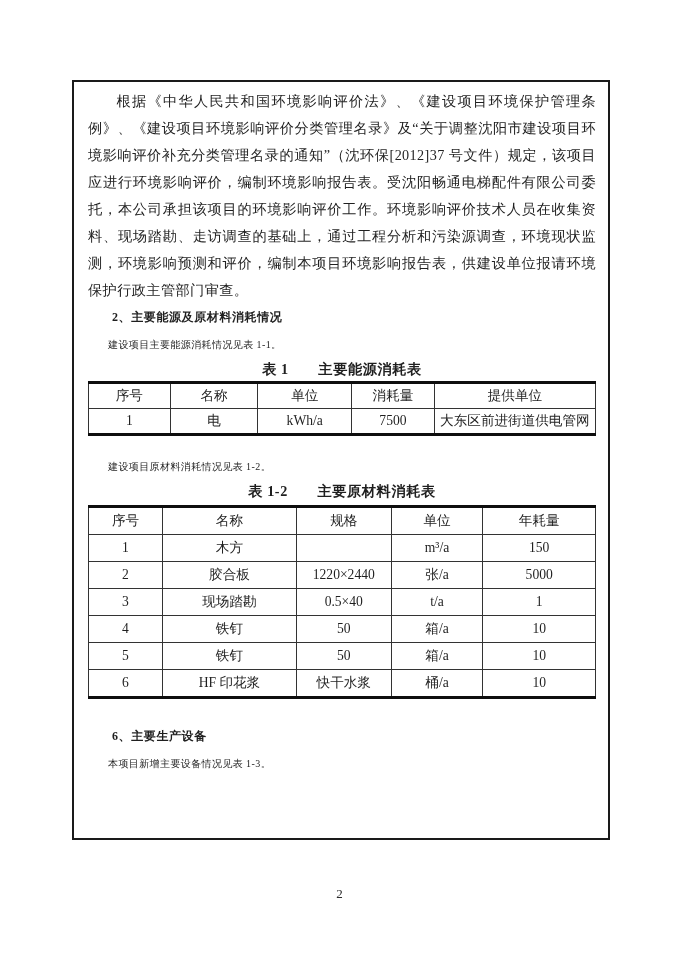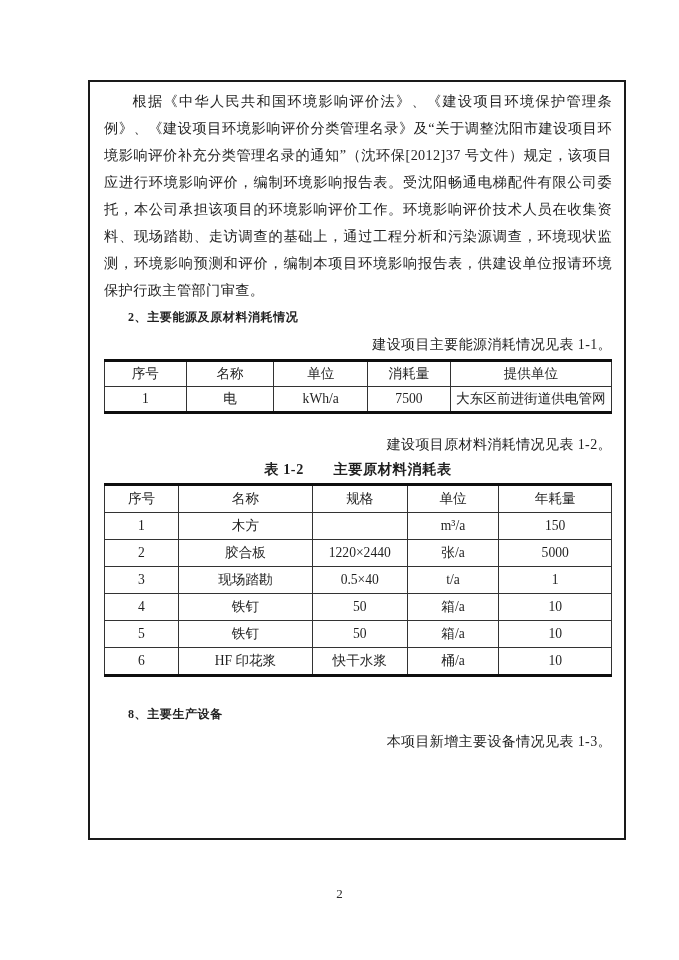--- a/index.html
+++ b/index.html
@@ -10,21 +10,21 @@
   body {
     width: 679px;
     height: 960px;
     position: relative;
     font-family: "Liberation Serif", "DejaVu Serif", serif;
     color: #1f1f1f;
     overflow: hidden;
   }
   .content-box {
     position: absolute;
-    left: 88px;
+    left: 72px;
     top: 80px;
     width: 538px;
     height: 760px;
     box-sizing: border-box;
     border: 2px solid #1a1a1a;
     padding: 6px 12px 0 14px;
     background: #ffffff;
   }
   .para {
     margin: 0;
@@ -37,25 +37,24 @@
   .heading {
     margin: 0;
     font-size: 12px;
     font-weight: bold;
     line-height: 27px;
     text-indent: 2em;
     letter-spacing: 0.6px;
   }
   .line {
     margin: 0;
-    font-size: 14px;
+    font-size: 10px;
     line-height: 27px;
     text-indent: 2em;
     letter-spacing: 0.4px;
-    text-align: right;
   }
   .caption {
     margin: 0;
     font-size: 14.2px;
     font-weight: bold;
     text-align: center;
     line-height: 22px;
     letter-spacing: 0.6px;
   }
   .doc-table {
@@ -95,20 +94,21 @@
 <body>
 
 <div class="content-box">
 
   <p class="para">根据《中华人民共和国环境影响评价法》、《建设项目环境保护管理条例》、《建设项目环境影响评价分类管理名录》及“关于调整沈阳市建设项目环境影响评价补充分类管理名录的通知”（沈环保[2012]37 号文件）规定，该项目应进行环境影响评价，编制环境影响报告表。受沈阳畅通电梯配件有限公司委托，本公司承担该项目的环境影响评价工作。环境影响评价技术人员在收集资料、现场踏勘、走访调查的基础上，通过工程分析和污染源调查，环境现状监测，环境影响预测和评价，编制本项目环境影响报告表，供建设单位报请环境保护行政主管部门审查。</p>
 
   <p class="heading">2、主要能源及原材料消耗情况</p>
 
   <p class="line">建设项目主要能源消耗情况见表 1-1。</p>
 
+  <p class="caption">表 1　　主要能源消耗表</p>
 
   <table class="doc-table t1">
     <colgroup>
       <col style="width:16.1%">
       <col style="width:17.3%">
       <col style="width:18.5%">
       <col style="width:16.3%">
       <col style="width:31.8%">
     </colgroup>
   <thead>
@@ -191,19 +191,19 @@
         <tr>
           <td>6</td>
           <td>HF 印花浆</td>
           <td>快干水浆</td>
           <td>桶/a</td>
           <td>10</td>
         </tr>
       </tbody>
     </table>
 
-  <p class="heading heading3-gap">8、主要生产设备</p>
+  <p class="heading heading3-gap">6、主要生产设备</p>
 
   <p class="line">本项目新增主要设备情况见表 1-3。</p>
 
 </div>
 
 <div class="page-number">2</div>
 
 </body></html>

